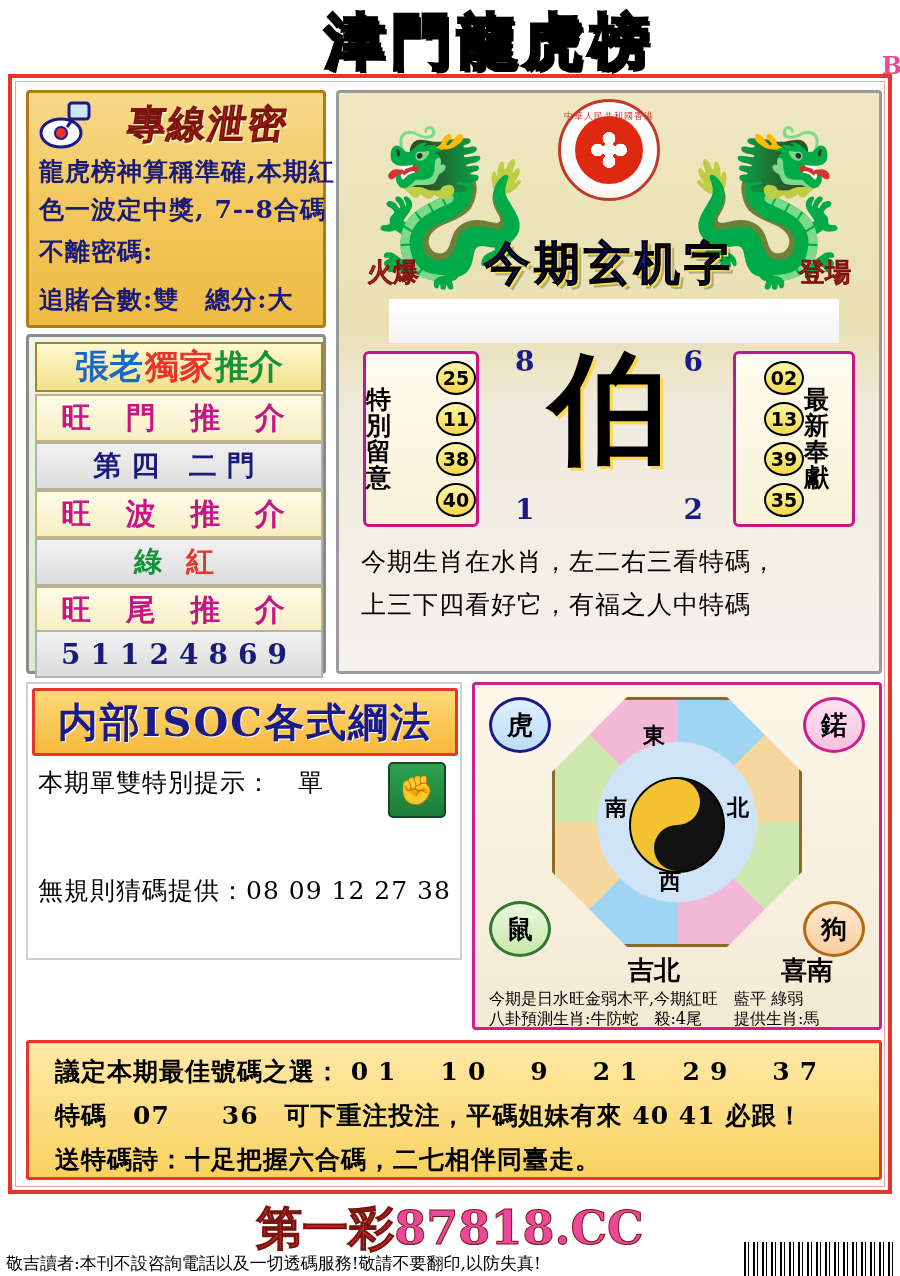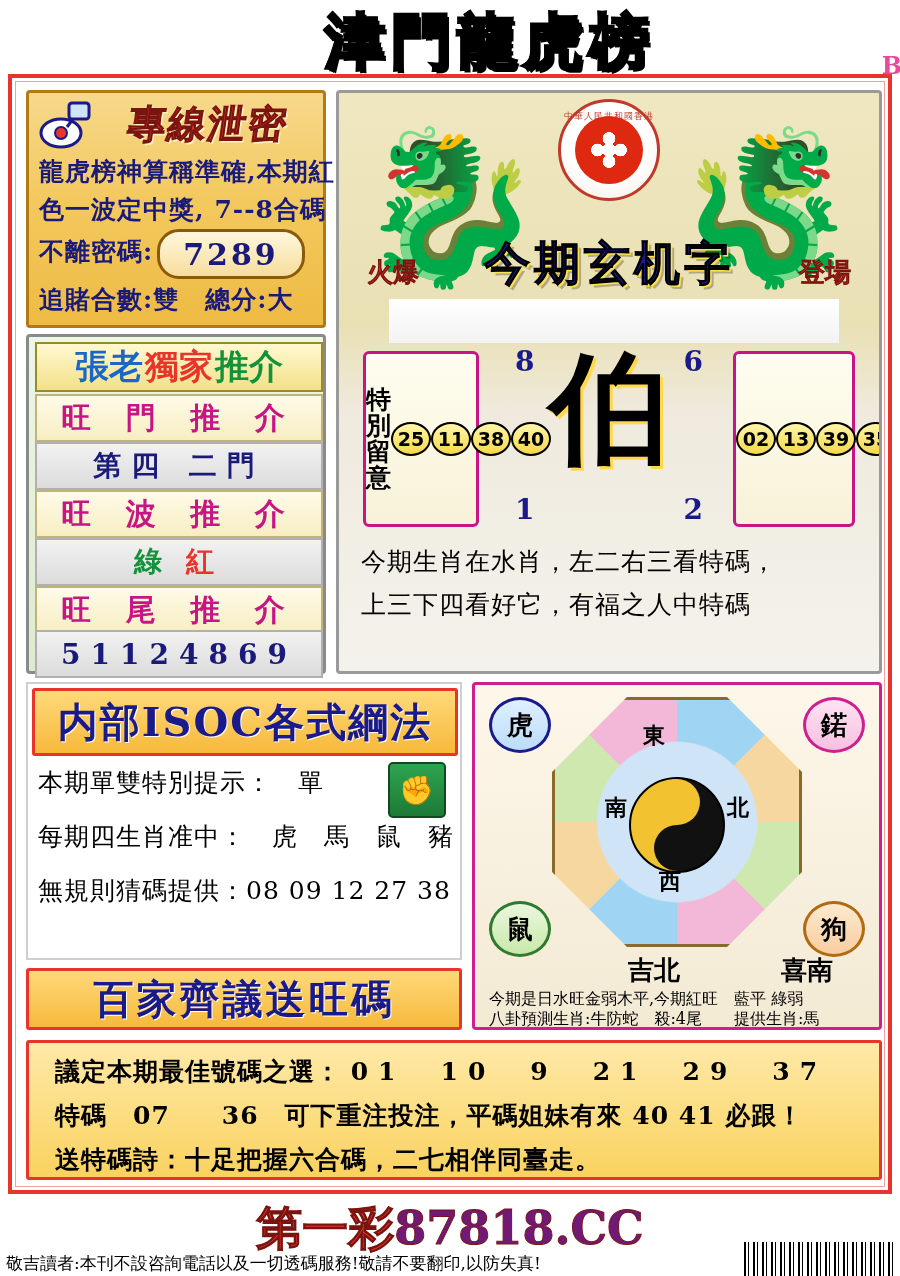--- a/index.html
+++ b/index.html
@@ -159,21 +159,21 @@
   .special-box{
     position:absolute;left:24px;top:258px;width:110px;height:170px;
     border:3px solid #c71585;border-radius:6px;
     background:linear-gradient(180deg,#fffdf0,#f7f2d8);
     display:flex;
   }
   .sb-label{
     width:48px;display:flex;flex-direction:column;align-items:center;justify-content:center;
     font-size:25px;font-weight:bold;color:#000;line-height:1.05;font-family:"DejaVu Serif",serif;
   }
-  .sb-nums{flex:1;display:flex;flex-direction:row;align-items:center;justify-content:space-evenly;}
+  .sb-nums{flex:1;display:flex;flex-direction:column;align-items:flex-end;justify-content:space-evenly;}
   .num-ball{
     width:36px;height:30px;border-radius:50%;
     border:2px solid #000;background:linear-gradient(180deg,#fff6a8,#f5d84a);
     display:flex;align-items:center;justify-content:center;
     font-size:19px;font-weight:bold;color:#000;font-family:"DejaVu Sans",sans-serif;
   }
   .newest-box{
     position:absolute;right:24px;top:258px;width:116px;height:170px;
     border:3px solid #c71585;border-radius:6px;
     background:linear-gradient(180deg,#fffdf0,#f7f2d8);
@@ -309,21 +309,21 @@
   .bpl3{top:100px;}
   .bp-line .num{letter-spacing:10px;}
 
   
   .footer{position:absolute;left:0;top:1198px;width:900px;height:78px;}
   .site{
     position:absolute;left:0;top:0;width:900px;text-align:center;
     font-size:46px;font-weight:bold;font-family:"DejaVu Serif",serif;
     color:#e8342a;-webkit-text-stroke:1px #7a1410;
   }
-  .site .b{color:#701a75;margin-top:19px;}
+  .site .b{color:#ec4899;margin-top:19px;}
   .disclaimer{
     position:absolute;left:6px;top:54px;font-size:17px;color:#000;
     font-family:"DejaVu Serif",serif;white-space:nowrap;
   }
   .barcode{position:absolute;right:6px;top:44px;width:150px;height:34px;
     background:repeating-linear-gradient(90deg,#000 0 2px,#fff 2px 4px,#000 4px 5px,#fff 5px 9px);}
 </style>
 </head>
 <body>
 
@@ -343,21 +343,20 @@
           <ellipse cx="24" cy="34" rx="20" ry="14" fill="#ffffff" stroke="#1a1a8a" stroke-width="3"></ellipse>
           <circle cx="24" cy="34" r="6" fill="#e8342a" stroke="#1a1a8a" stroke-width="2"></circle>
           <rect x="32" y="4" width="20" height="16" rx="3" fill="#cfe4f7" stroke="#1a1a8a" stroke-width="3"></rect>
           <path d="M36 20 L30 28" stroke="#1a1a8a" stroke-width="3" fill="none"></path>
         </svg>
         <div class="phone-title">專線泄密</div>
       </div>
       <div class="phone-line pl1">龍虎榜神算稱準確,本期紅</div>
       <div class="phone-line pl2">色一波定中獎, 7--8合碼</div>
       <div class="phone-line pl3">不離密碼:</div>
-      <div class="code-oval">7289</div>
       <div class="phone-line pl4">追賭合數:雙　總分:大</div>
     </div>
 
     <div class="box rec-panel">
       <div class="rec-title">
         <span class="c1">張老</span>
         <span class="c2">獨家</span>
         <span class="c3">推介</span>
       </div>
       <div class="rec-row rec-head r1">旺 門 推 介</div>
@@ -414,25 +413,23 @@
       <div class="poem">
         <div>今期生肖在水肖，左二右三看特碼，</div>
         <div>上三下四看好它，有福之人中特碼</div>
       </div>
     </div>
 
     <div class="box isoc-panel">
       <div class="isoc-title">内部ISOC各式綱法</div>
       <div class="isoc-line il1">本期單雙特別提示：　單</div>
       <div class="hand-icon">✊</div>
-      <div class="isoc-line il2">每期四生肖准中：　虎　馬　鼠　豬</div>
       <div class="isoc-line il3">無規則猜碼提供：08 09 12 27 38</div>
     </div>
 
-    <div class="box baijia">百家齊議送旺碼</div>
 
     <div class="box bagua-panel">
       <div class="zodiac z-tl">虎</div>
       <div class="zodiac z-tr">鍩</div>
       <div class="zodiac z-bl">鼠</div>
       <div class="zodiac z-br">狗</div>
       <div class="wheel"></div>
       <div class="taiji"></div>
       <div class="dir dir-e">東</div>
       <div class="dir dir-n">北</div>

